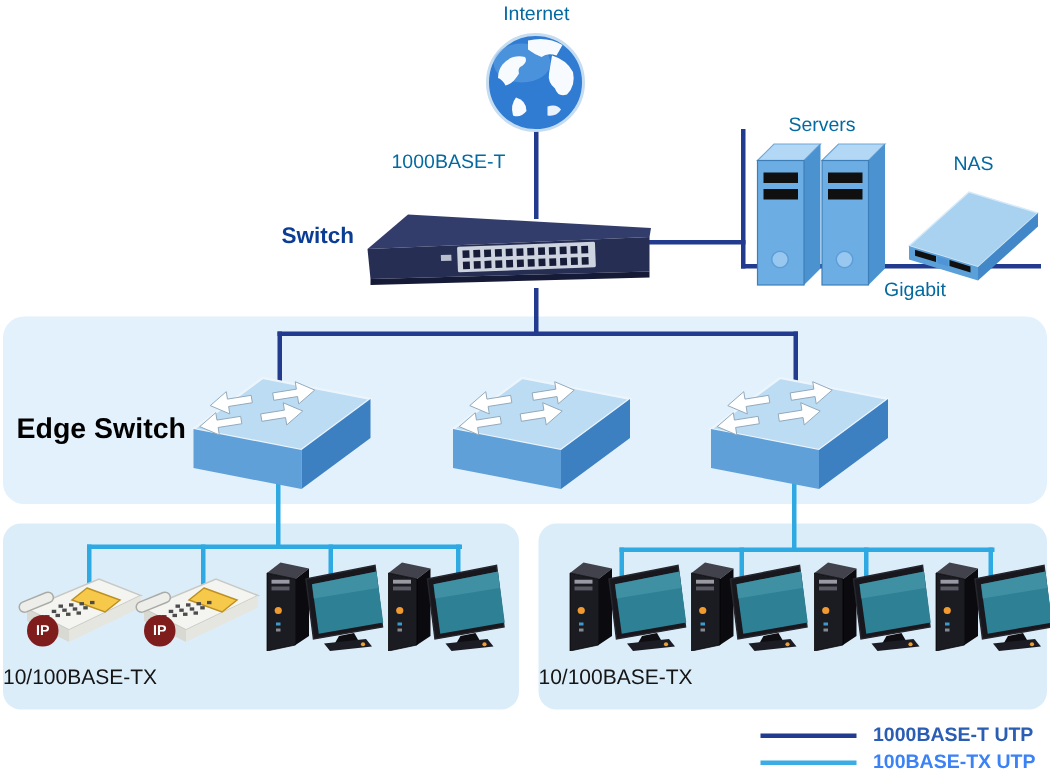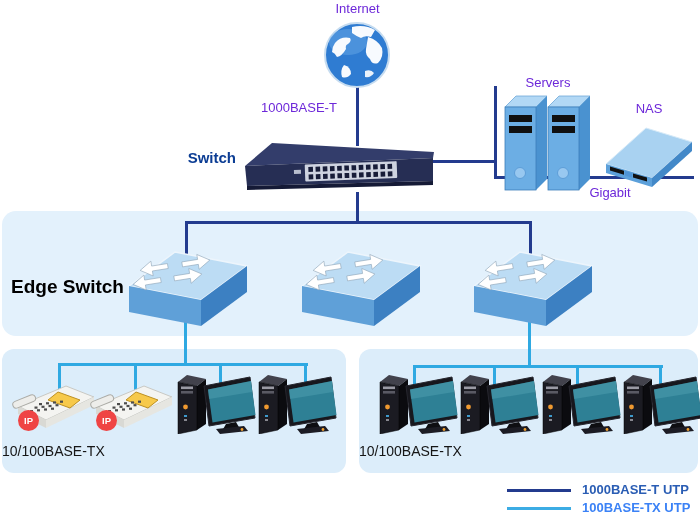--- a/index.html
+++ b/index.html
@@ -7,37 +7,37 @@
           font-family:"Liberation Sans",sans-serif;overflow:hidden;}
   
   .band{position:absolute;left:2px;top:211px;width:696px;height:125px;background:#E3F1FC;border-radius:14px;}
   .panel{position:absolute;top:349px;height:124px;background:#DCEDFA;border-radius:12px;}
   .panel.left{left:2px;width:344px;}
   .panel.right{left:359px;width:339px;}
   
   .dl{position:absolute;background:#233B8E;}
   .ll{position:absolute;background:#2FA9E2;}
   
-  .lbl{position:absolute;color:#6d28d9;font-size:13px;white-space:nowrap;}
+  .lbl{position:absolute;color:#0369a1;font-size:13px;white-space:nowrap;}
   .center{text-align:center;}
   .core-lbl{position:absolute;left:60px;top:149px;width:176px;text-align:right;
             color:#0C3D94;font-weight:bold;font-size:15px;line-height:17px;}
   .edge-lbl{position:absolute;left:11px;top:276px;color:#000;font-weight:bold;font-size:19px;}
   .lan-lbl{position:absolute;top:443px;font-size:14px;color:#151515;text-align:left;}
   
   .leg-swatch{position:absolute;width:64px;height:3px;}
   .leg-txt{position:absolute;font-size:13px;font-weight:bold;white-space:nowrap;}
   .leg-txt.g{color:#2A5DB4;}
   .leg-txt.f{color:#3b82f6;}
   .sw-g{background:#233B8E;}
   .sw-f{background:#3CACE4;}
   
   .dev{position:absolute;}
   
-  .ipbadge{position:absolute;width:21px;height:21px;border-radius:50%;background:#ef4444;
+  .ipbadge{position:absolute;width:21px;height:21px;border-radius:50%;background:#7f1d1d;
            color:#fff;font-size:9.5px;font-weight:bold;text-align:center;line-height:21px;}
   .hiddefs{position:absolute;width:0;height:0;overflow:hidden;}
 </style>
 </head>
 <body>
 
 <svg class="hiddefs" aria-hidden="true">
   <defs>
     <path id="arrR" d="M0,5 L16,5 L16,0 L28,7.5 L16,15 L16,10 L0,10 Z"></path>
     <path id="arrL" d="M28,5 L12,5 L12,0 L0,7.5 L12,15 L12,10 L28,10 Z"></path>

